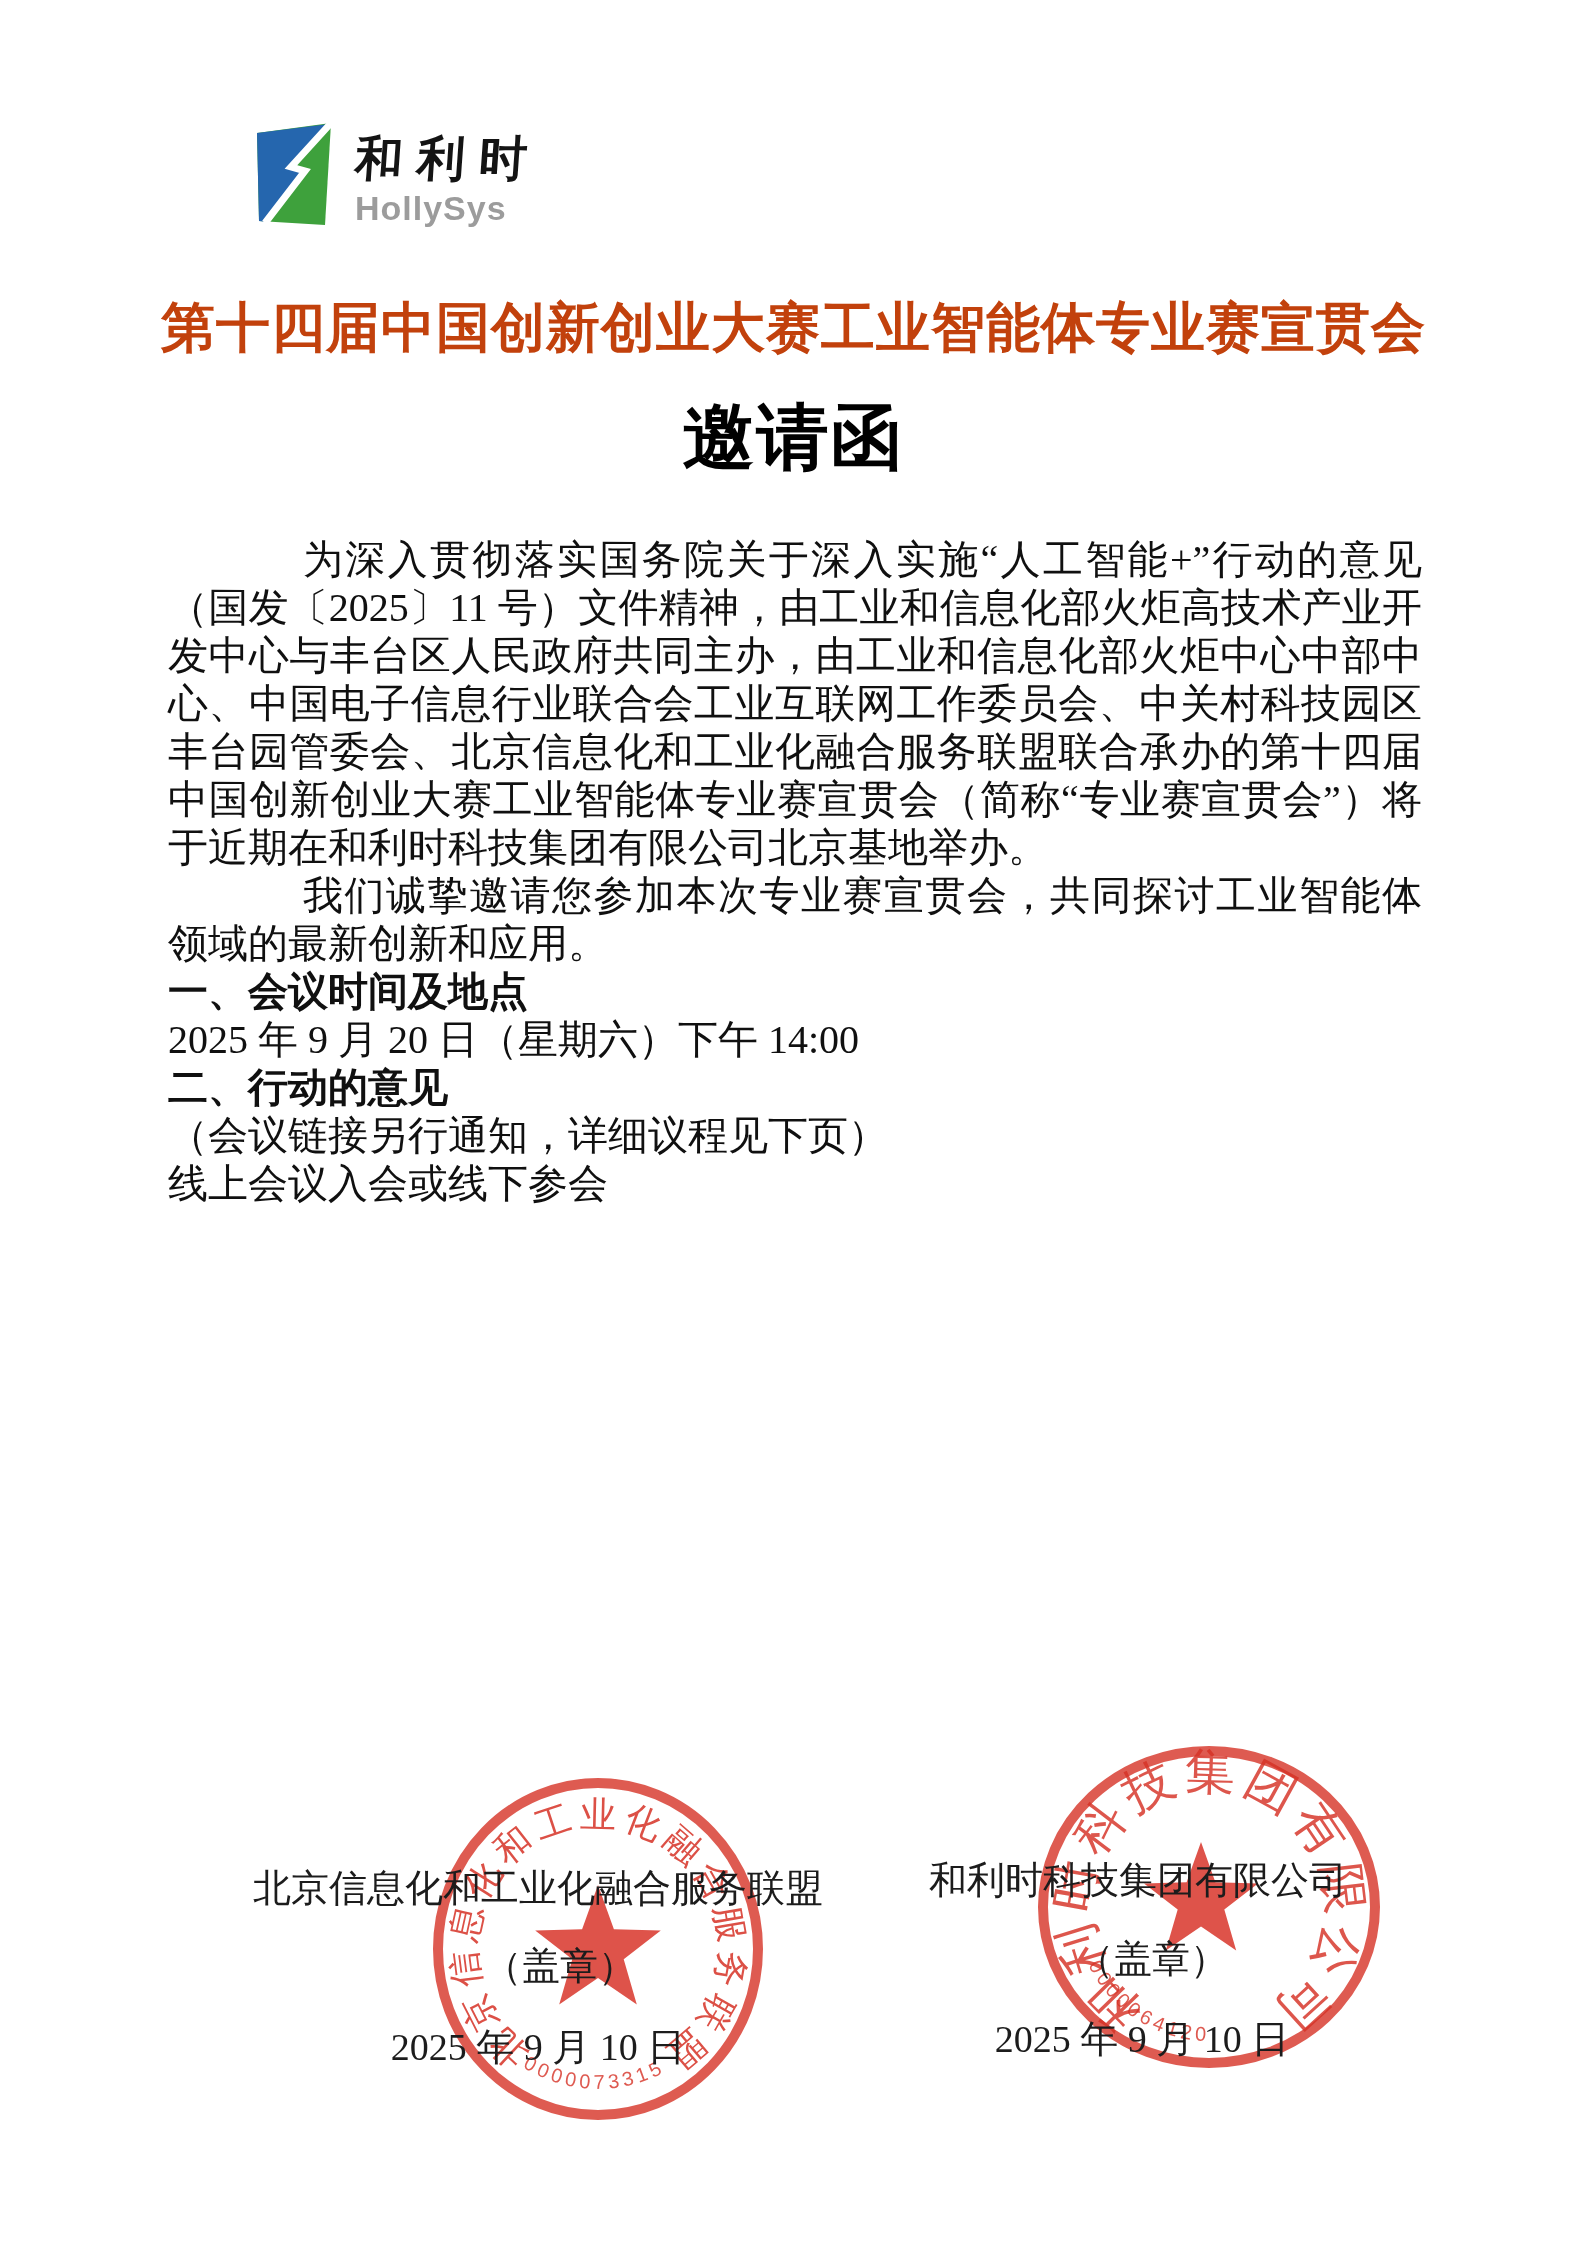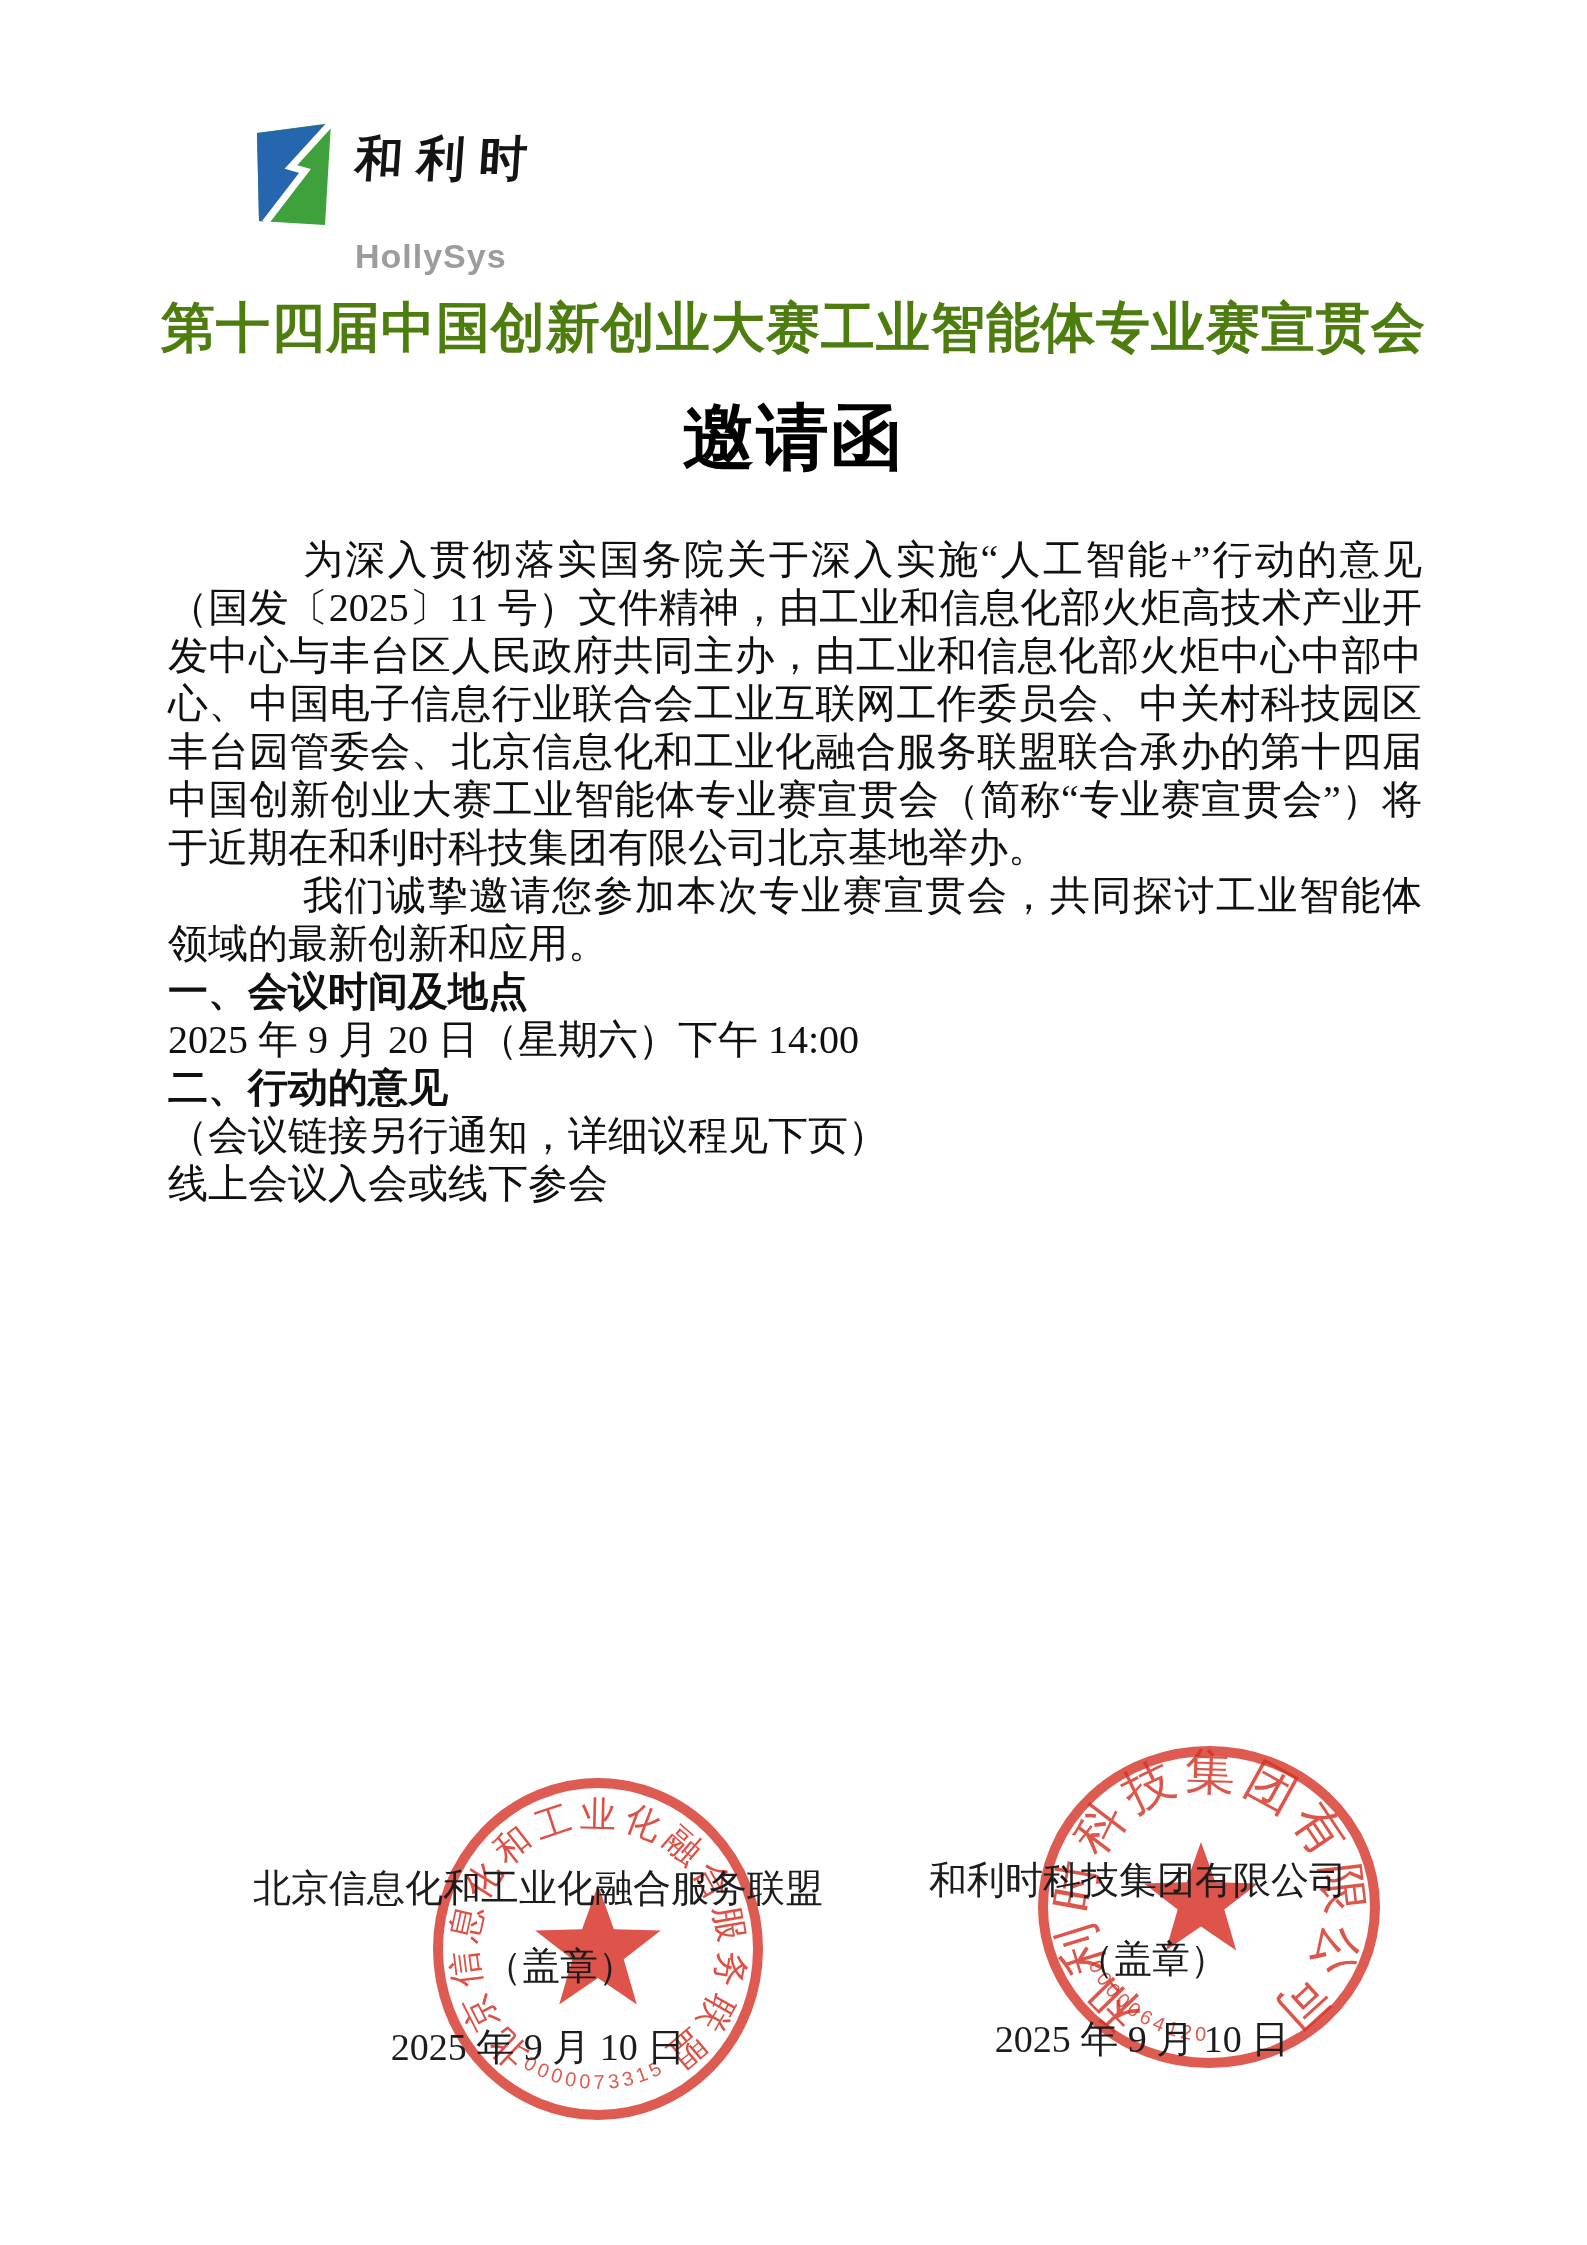--- a/index.html
+++ b/index.html
@@ -18,39 +18,39 @@
   .hollysys-calligraphy{
     position:absolute;left:108px;top:8px;
     font-size:48px;font-weight:bold;letter-spacing:14px;
     color:#141414;white-space:nowrap;
     font-family:"Liberation Serif", serif;
     transform:skewX(-4deg);
   }
   .hollysys-wordmark{
     position:absolute;left:108px;top:70px;
     font-family:"Liberation Sans", sans-serif;
-    font-size:34px;font-weight:bold;color:#9c9c9c;letter-spacing:1px;margin-top:48px;
+    font-size:34px;font-weight:bold;color:#9c9c9c;letter-spacing:1px;
   }
   .cicec-logo{position:absolute;left:700px;top:106px;width:720px;height:150px;}
   .cicec-c{position:absolute;left:0;top:4px;}
   .cicec-cn{
     position:absolute;left:110px;top:8px;
     font-size:66px;font-weight:bold;color:#3c3c3c;
     letter-spacing:2px;white-space:nowrap;
     font-family:"Liberation Serif", serif;
   }
   .cicec-en{
     position:absolute;left:122px;top:102px;
     font-family:"Liberation Sans", sans-serif;
     font-size:25px;color:#4a4a4a;white-space:nowrap;letter-spacing:0.5px;
   }
   
   .doc-title-1{
     position:absolute;left:0;top:292px;width:1587px;
-    text-align:center;font-size:54px;font-weight:bold;color:#4d7c0f;
+    text-align:center;font-size:54px;font-weight:bold;color:#c2410c;
     letter-spacing:1px;white-space:nowrap;
   }
   .doc-title-2{
     position:absolute;left:0;top:390px;width:1587px;
     text-align:center;font-size:72px;font-weight:bold;color:#000;
     letter-spacing:2px;
   }
   
   .body-flow{
     position:absolute;left:168px;top:536px;width:1254px;

